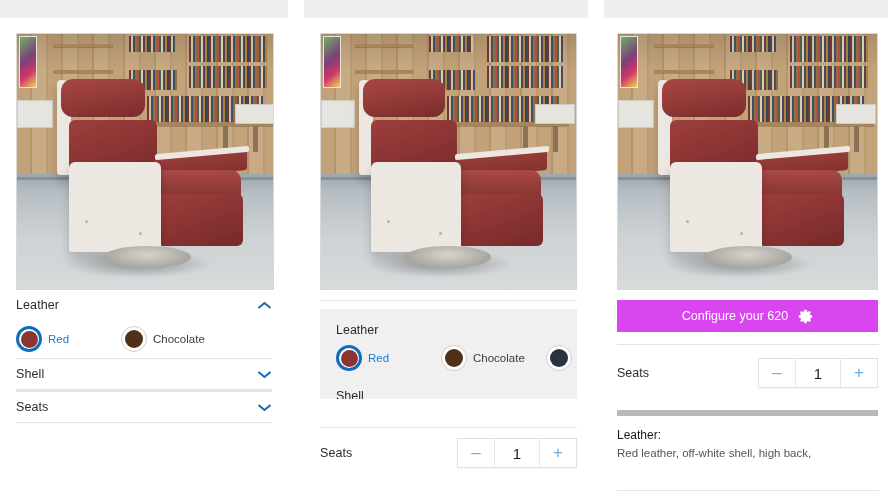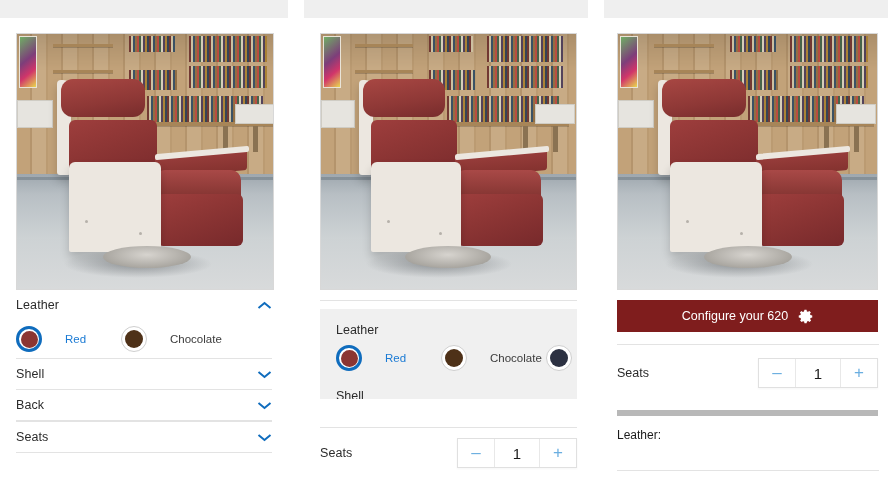--- a/index.html
+++ b/index.html
@@ -190,21 +190,21 @@
   }
   .dot-outer.sel {
     border: 3px solid #0f6cbd;
     background: #ffffff;
   }
   .dot-inner {
     width: 18px; height: 18px; border-radius: 50%;
   }
   .dot-outer.sel .dot-inner { width: 17px; height: 17px; }
   .sw-label {
-    margin-left: 23px;
+    margin-left: 6px;
     font-size: 11.5px; color: #3b3b3b; white-space: nowrap;
   }
   .sw-label.sel { color: #1a7ad4; }
 
   
   .card {
     margin: 8px 11px 0 16px;
     background: #f0f0f0;
     height: 90px;
     overflow: hidden;
@@ -244,21 +244,21 @@
   }
   .stepper .st-val {
     width: 46px; display: flex; align-items: center; justify-content: center;
     font-size: 15px; color: #1b1b1b;
     border-left: 1px solid #e8e8e8; border-right: 1px solid #e8e8e8;
   }
 
   
   .cta {
     margin: 10px 14px 0 13px;
-    background: #7f1d1d;
+    background: #d946ef;
     color: #ffffff;
     height: 32px;
     display: flex; align-items: center; justify-content: center; gap: 10px;
     font-size: 12.5px;
     cursor: pointer;
     border: none; width: calc(100% - 27px);
     font-family: "Liberation Sans", sans-serif;
   }
   .gear { width: 15px; height: 15px; display: block; }
 
@@ -352,28 +352,20 @@
     <div class="opt-row">
       <span class="opt-label">Shell</span>
       <span class="chev">
         <svg viewBox="0 0 15 9">
             <path d="M1.5 2 L7.5 7 L13.5 2" fill="none" stroke="#0f6cbd" stroke-width="2"></path>
           </svg>
       </span>
     </div>
 
     <div class="divider"></div>
-    <div class="opt-row">
-      <span class="opt-label">Back</span>
-      <span class="chev">
-        <svg viewBox="0 0 15 9">
-            <path d="M1.5 2 L7.5 7 L13.5 2" fill="none" stroke="#0f6cbd" stroke-width="2"></path>
-          </svg>
-      </span>
-    </div>
 
     <div class="divider"></div>
 
     <div class="divider"></div>
     <div class="opt-row">
       <span class="opt-label">Seats</span>
       <span class="chev">
         <svg viewBox="0 0 15 9">
             <path d="M1.5 2 L7.5 7 L13.5 2" fill="none" stroke="#0f6cbd" stroke-width="2"></path>
           </svg>
@@ -518,18 +510,19 @@
         <button class="st-btn">–</button>
         <span class="st-val">1</span>
         <button class="st-btn">+</button>
       </div>
     </div>
 
     <div class="progress"></div>
 
     <div class="sel-block">
       <div class="sel-title">Leather:</div>
+      <div class="sel-text">Red leather, off-white shell, high back,</div>
     </div>
 
     <div class="bottom-rule"></div>
   </section>
 
 </div>
 
 </body></html>

